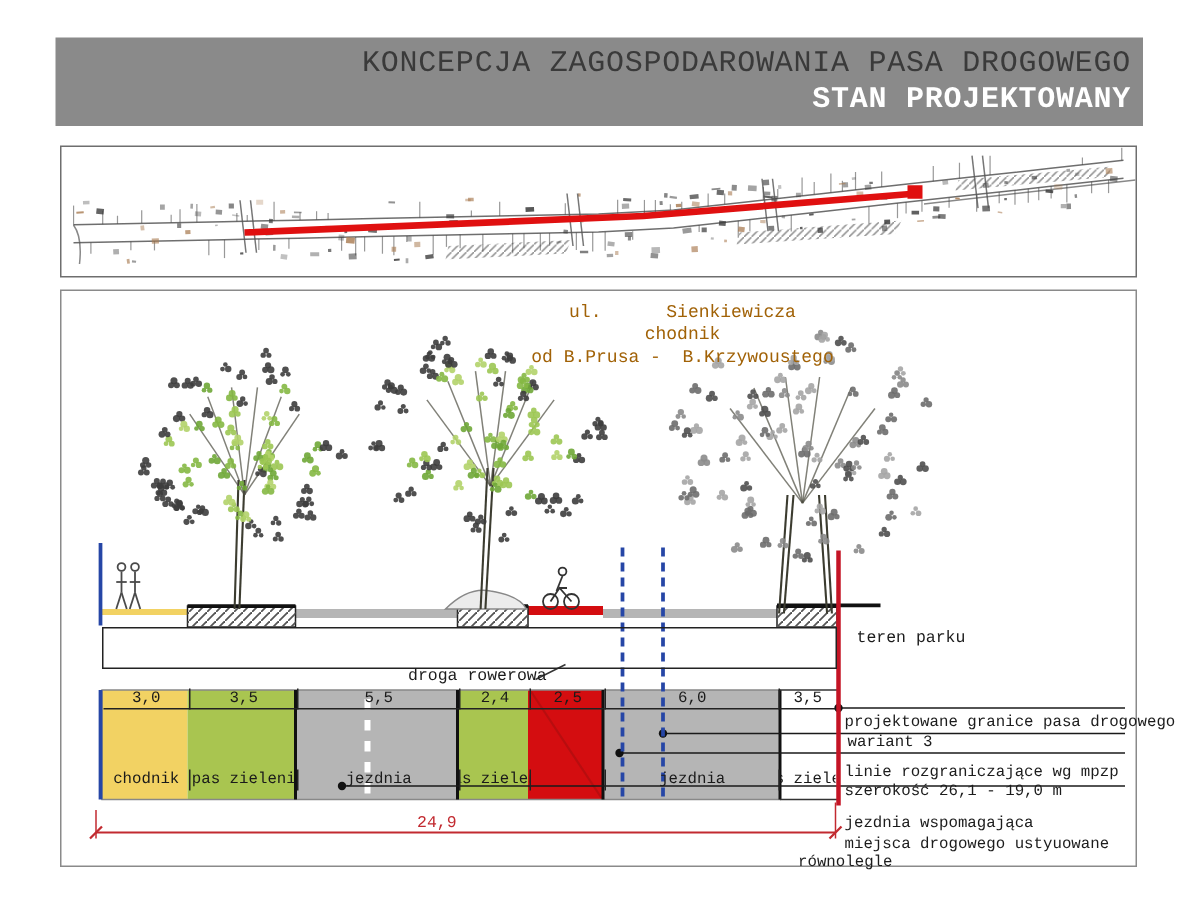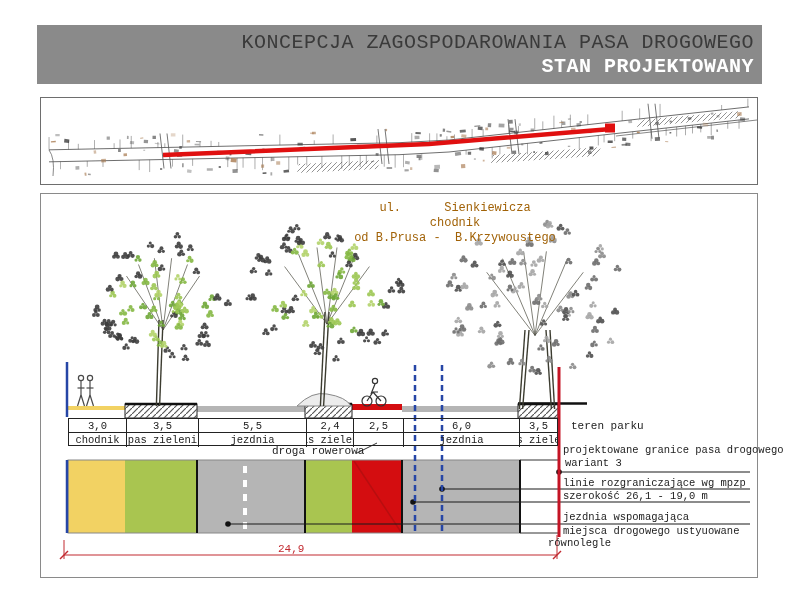--- a/index.html
+++ b/index.html
@@ -16,28 +16,28 @@
            box-sizing:border-box;background:#fff;}
   .mainbox{position:absolute;left:40px;top:193px;width:718px;height:385px;border:1px solid #8a8a8a;
            box-sizing:border-box;background:#fff;}
   
   .sectitle{position:absolute;left:330px;top:201px;width:250px;text-align:center;
             font-size:12px;line-height:15px;color:#a16207;}
   .sectitle .pre{white-space:pre;}
   
   .dimtable{position:absolute;left:68px;top:418px;width:490px;height:28px;border:1px solid #222;
             box-sizing:border-box;font-size:10.5px;}
-  .dimrow{display:flex;height:14px;box-sizing:border-box;}
+  .dimrow{display:flex;height:14px;box-sizing:border-box;margin-top:40px;}
   .dimrow .cell{box-sizing:border-box;border-left:1px solid #222;display:flex;align-items:center;
                 justify-content:center;overflow:hidden;white-space:nowrap;}
   .dimrow .cell:first-child{border-left:none;}
   .dimrow.top .cell{border-bottom:1px solid #222;}
   .lbl{position:absolute;font-size:11px;color:#1c1c1c;white-space:nowrap;}
   .red{color:#c22a30;}
-  .legend{font-size:10.5px;color:#1c1c1c;}
+  .legend{font-size:10.5px;color:#1c1c1c;margin-top:32px;}
   .ctr{text-align:left;}
   svg{display:block;}
   .overlay{position:absolute;left:0;top:0;pointer-events:none;}
 </style>
 </head>
 <body>
 
 <div class="stage">
 
   <div class="hdr">
@@ -1121,14 +1121,14 @@
   <div class="lbl ctr" style="left:272px;top:445px;width:92px">droga rowerowa</div>
   <div class="lbl" style="left:571px;top:420px">teren parku</div>
   <div class="lbl red ctr" style="left:278px;top:543px;width:50px">24,9</div>
 
   <div class="lbl legend ctr" style="left:563px;top:444px;width:192px">projektowane granice pasa drogowego</div>
   <div class="lbl legend" style="left:565px;top:457px">wariant 3</div>
   <div class="lbl legend ctr" style="left:563px;top:477px;width:192px">linie rozgraniczające wg mpzp</div>
   <div class="lbl legend ctr" style="left:563px;top:490px;width:192px">szerokość 26,1 - 19,0 m</div>
   <div class="lbl legend ctr" style="left:563px;top:511px;width:192px">jezdnia wspomagająca</div>
   <div class="lbl legend ctr" style="left:563px;top:525px;width:192px">miejsca drogowego ustyuowane</div>
-  <div class="lbl legend ctr" style="left:548px;top:537px;width:192px">równolegle</div>
+  <div class="lbl legend ctr" style="left:532px;top:537px;width:192px">równolegle</div>
 </div>
 
 </body></html>

